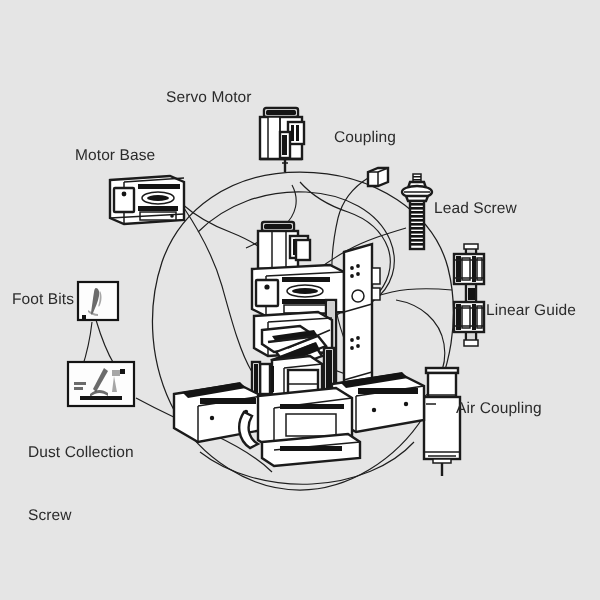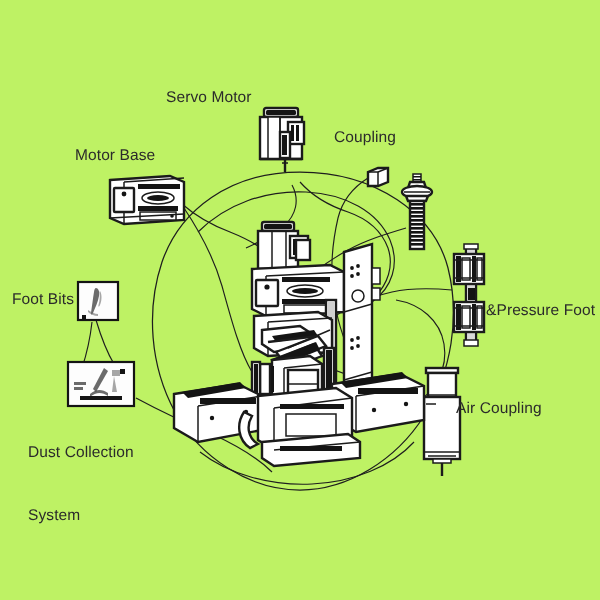--- a/index.html
+++ b/index.html
@@ -4,21 +4,21 @@
 <style>
   html, body {
     margin: 0;
     padding: 0;
     background: #ffffff;
   }
   #stage {
     position: relative;
     width: 600px;
     height: 600px;
-    background: #bef264;
+    background: #e5e5e5;
     overflow: hidden;
     font-family: "Liberation Sans", sans-serif;
   }
   #artboard {
     position: absolute;
     left: 0;
     top: 0;
     width: 600px;
     height: 600px;
   }
@@ -358,25 +358,26 @@
 
         <path class="ink thick fillw" d="M244 412 C 236 424 238 440 250 448 L258 444 C 248 438 246 426 252 416 Z"></path>
       </g>
 
     </g>
   </svg>
 
   <div class="label lbl-servo-motor">Servo Motor</div>
   <div class="label lbl-motor-base">Motor Base</div>
   <div class="label lbl-coupling">Coupling</div>
+  <div class="label lbl-lead-screw">Lead Screw</div>
   <div class="label lbl-drill-bits">Foot Bits</div>
   <div class="label lbl-air-spindle">Air Coupling</div>
 
   <div class="label lbl-linear-guide">
-    <div>&amp;Pressure Foot</div>
+    <div>Linear Guide</div>
   </div>
 
   <div class="label lbl-dust">
     <div>Dust Collection</div>
-    <div style="margin-top:6px">System</div>
+    <div style="margin-top:6px">Screw</div>
   </div>
 
 </div>
 
 </body></html>

